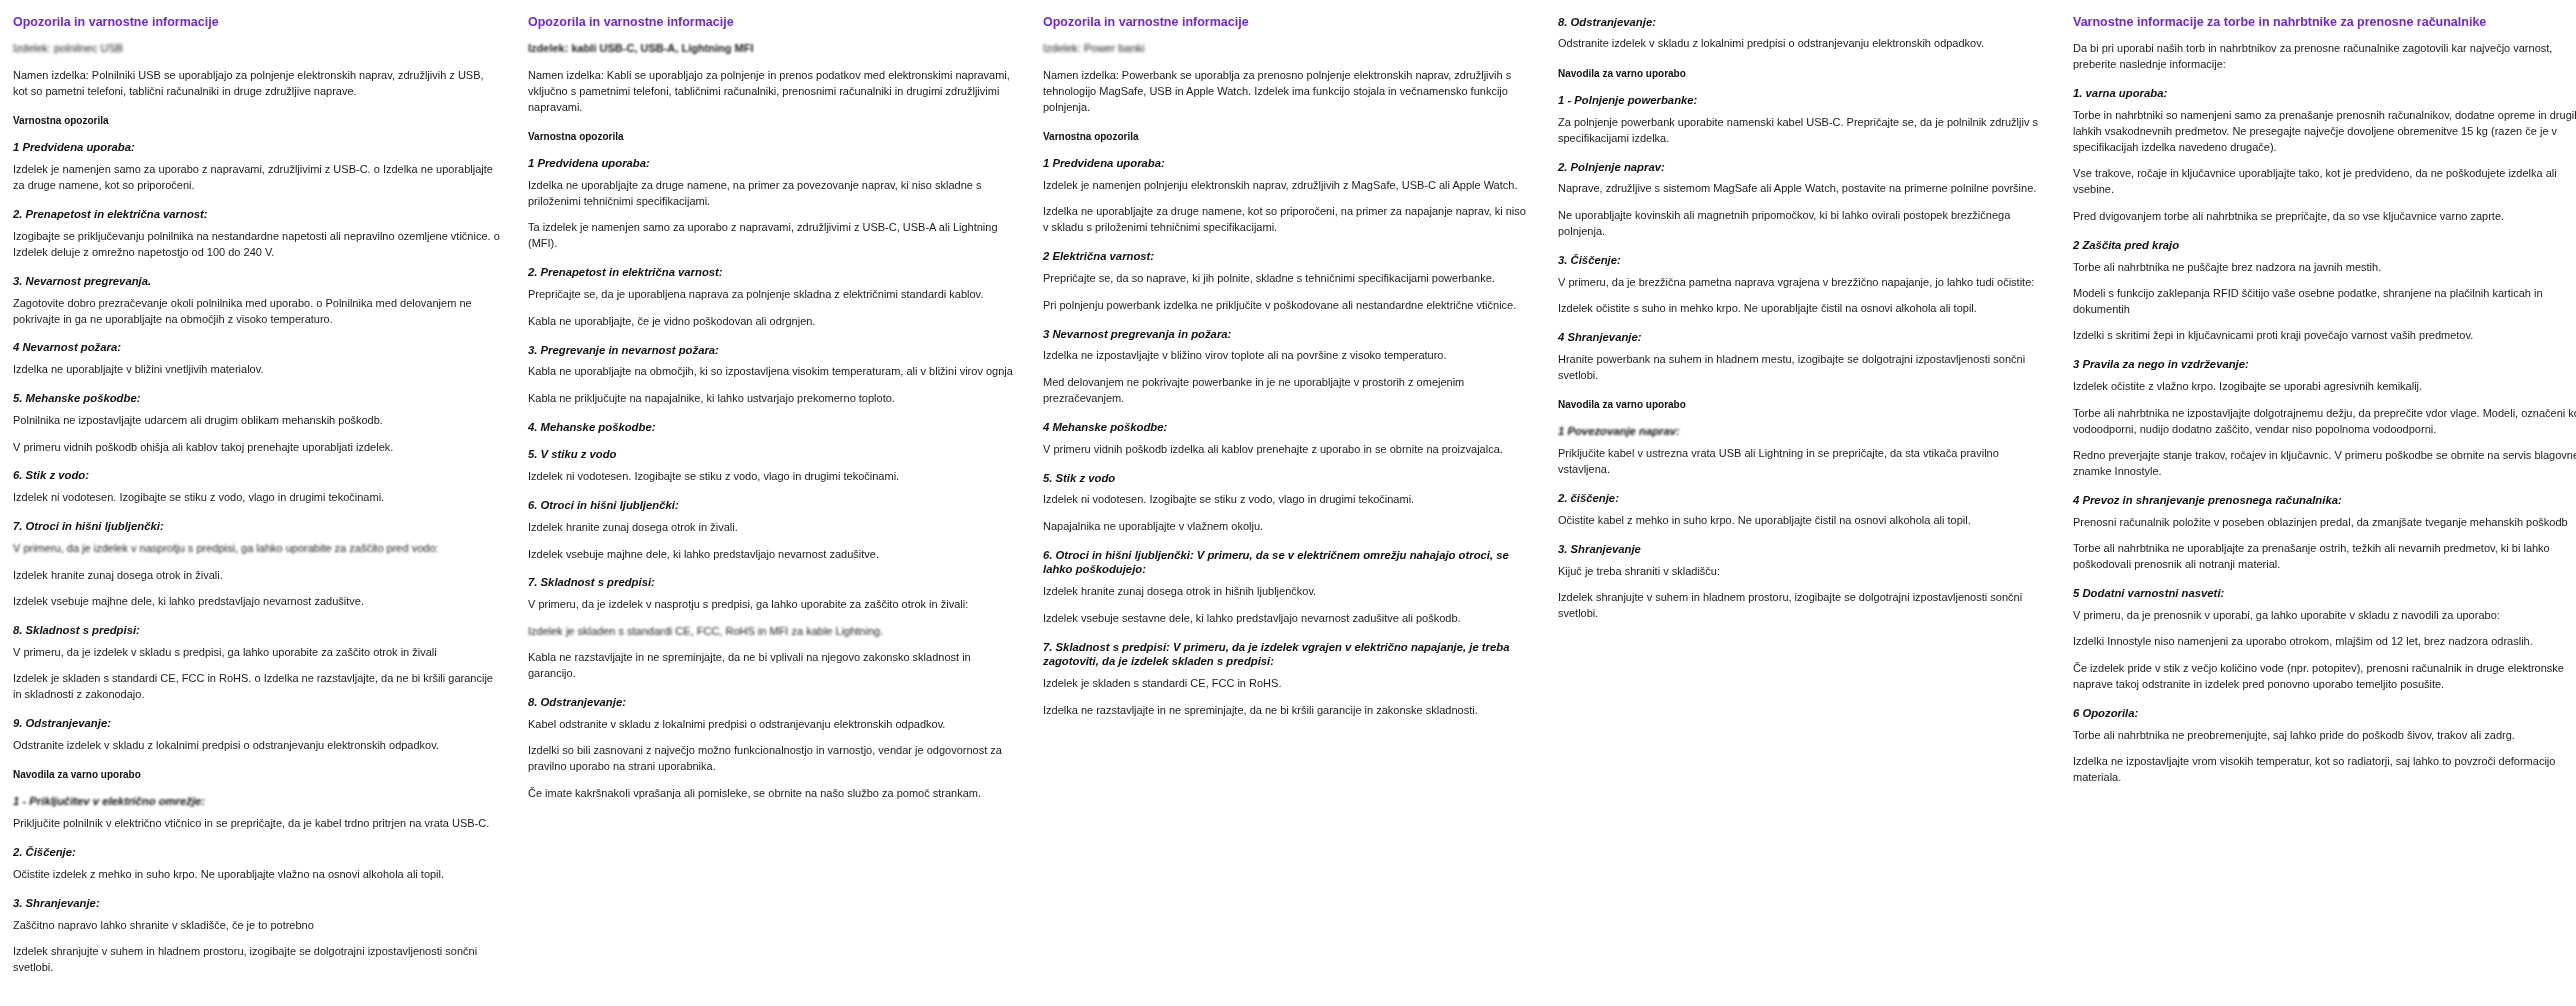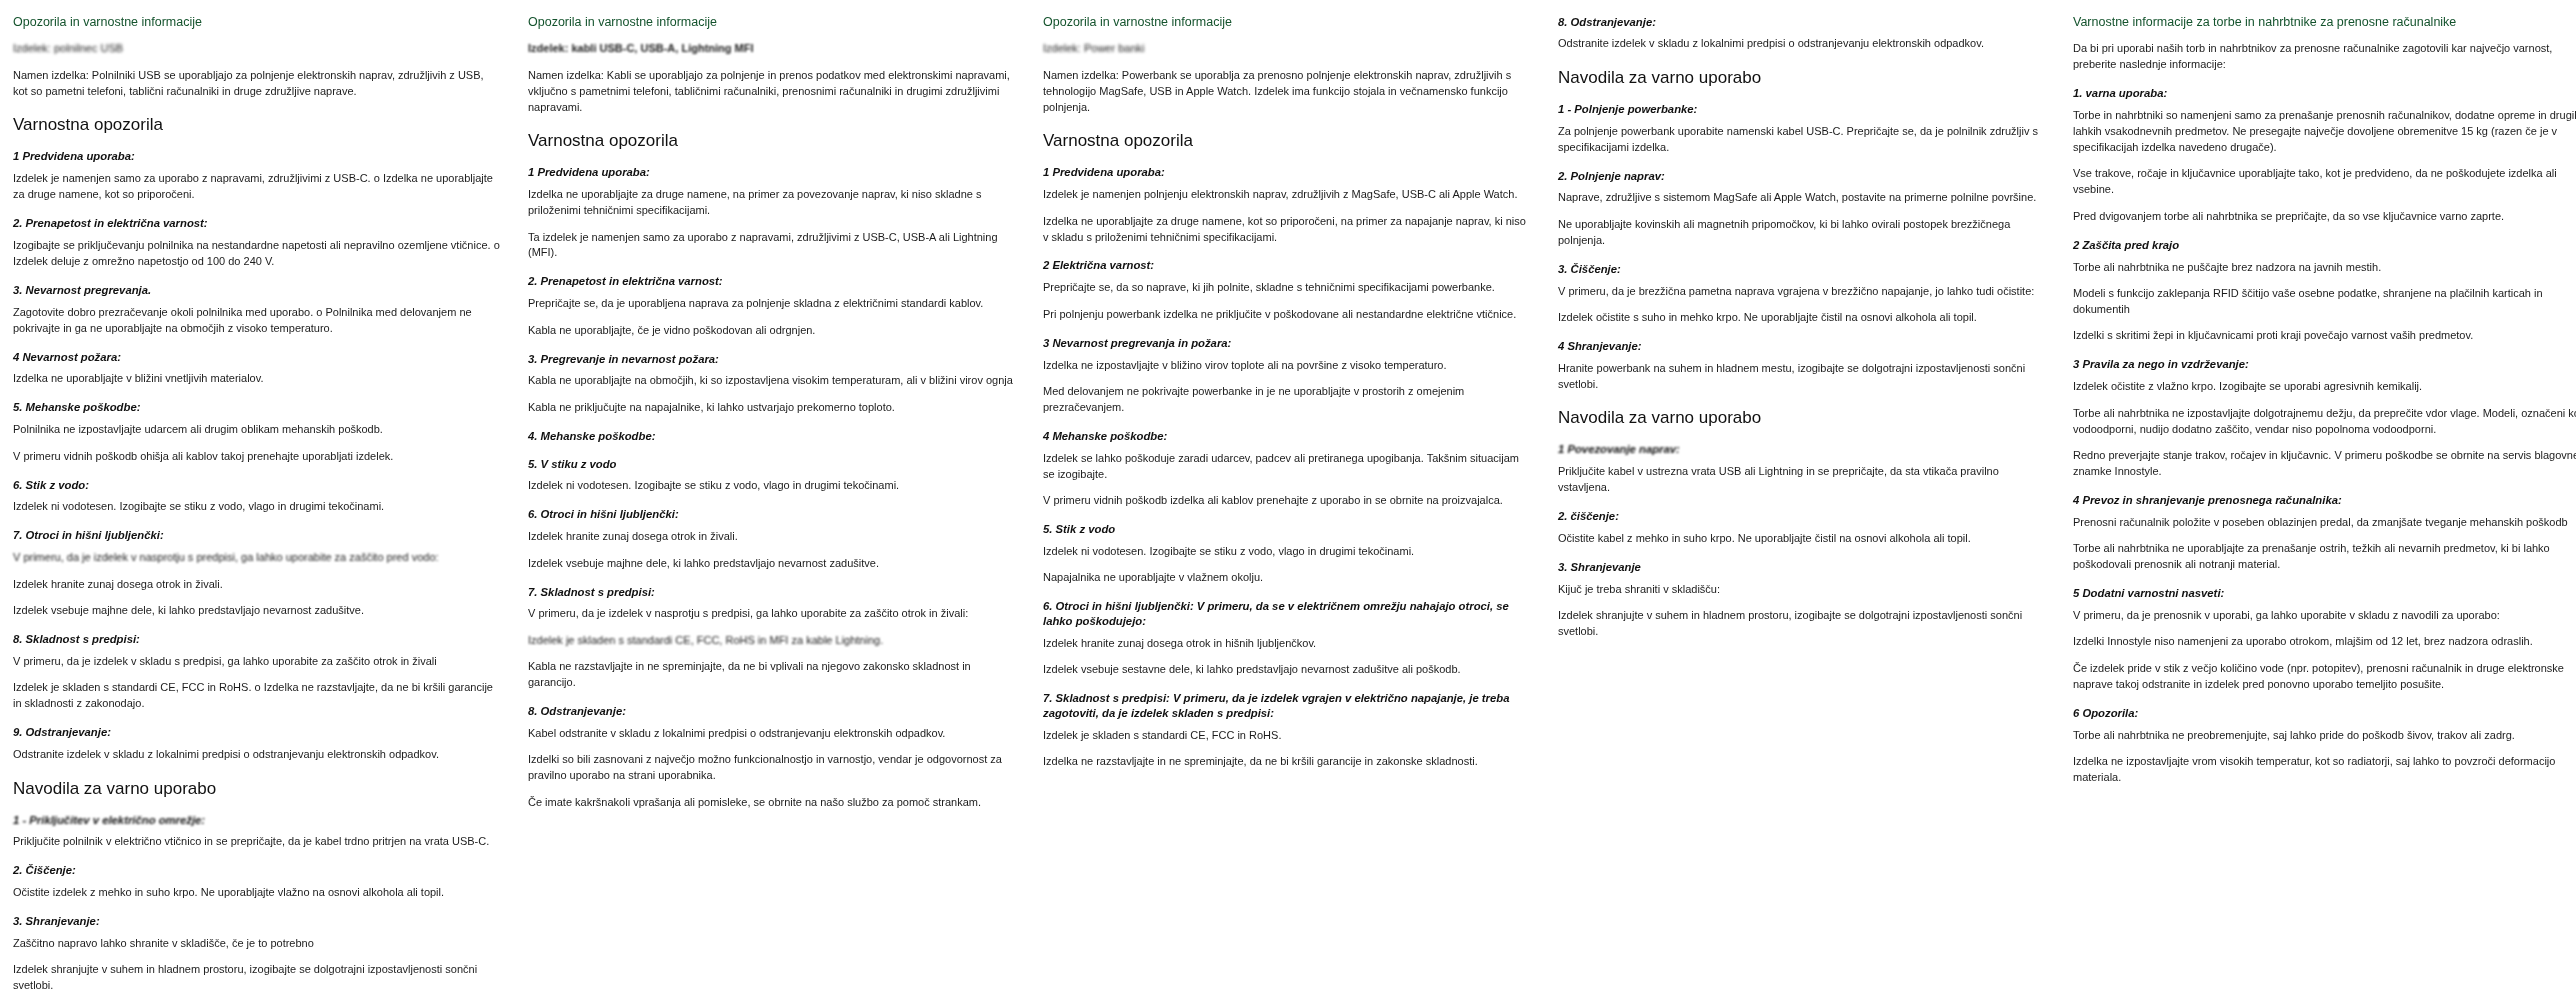--- a/index.html
+++ b/index.html
@@ -26,28 +26,28 @@
   .column {
     box-sizing: border-box;
     padding-right: 27px;
     width: 515px;
     flex: 0 0 515px;
   }
   .column:last-child { padding-right: 0; }
 
   h2.doc-title {
     font-size: 12.5px;
-    font-weight: normal;
+    font-weight: bold;
     margin: 0 0 11.3px 0;
     line-height: 1.25;
-    color: #14532d;
+    color: #6d28d9;
   }
   h3.section-head {
-    font-size: 17px;
-    font-weight: normal;
+    font-size: 10px;
+    font-weight: bold;
     margin: 14.5px 0 8px 0;
     line-height: 1.3;
     color: #111111;
   }
   h4.sub-head {
     font-size: 11.3px;
     font-weight: bold;
     margin: 13px 0 7.2px 0;
     line-height: 1.3;
     color: #111111;
@@ -151,21 +151,20 @@
     <h4 class="sub-head">1 Predvidena uporaba:</h4>
     <p class="para">Izdelek je namenjen polnjenju elektronskih naprav, združljivih z MagSafe, USB-C ali Apple Watch.</p>
     <p class="para">Izdelka ne uporabljajte za druge namene, kot so priporočeni, na primer za napajanje naprav, ki niso v skladu s priloženimi tehničnimi specifikacijami.</p>
     <h4 class="sub-head">2 Električna varnost:</h4>
     <p class="para">Prepričajte se, da so naprave, ki jih polnite, skladne s tehničnimi specifikacijami powerbanke.</p>
     <p class="para">Pri polnjenju powerbank izdelka ne priključite v poškodovane ali nestandardne električne vtičnice.</p>
     <h4 class="sub-head">3 Nevarnost pregrevanja in požara:</h4>
     <p class="para">Izdelka ne izpostavljajte v bližino virov toplote ali na površine z visoko temperaturo.</p>
     <p class="para">Med delovanjem ne pokrivajte powerbanke in je ne uporabljajte v prostorih z omejenim prezračevanjem.</p>
     <h4 class="sub-head">4 Mehanske poškodbe:</h4>
-    <p class="para">Izdelek se lahko poškoduje zaradi udarcev, padcev ali pretiranega upogibanja. Takšnim situacijam se izogibajte.</p>
     <p class="para">V primeru vidnih poškodb izdelka ali kablov prenehajte z uporabo in se obrnite na proizvajalca.</p>
     <h4 class="sub-head">5. Stik z vodo</h4>
     <p class="para">Izdelek ni vodotesen. Izogibajte se stiku z vodo, vlago in drugimi tekočinami.</p>
     <p class="para">Napajalnika ne uporabljajte v vlažnem okolju.</p>
     <h4 class="sub-head">6. Otroci in hišni ljubljenčki: V primeru, da se v električnem omrežju nahajajo otroci, se lahko poškodujejo:</h4>
     <p class="para">Izdelek hranite zunaj dosega otrok in hišnih ljubljenčkov.</p>
     <p class="para">Izdelek vsebuje sestavne dele, ki lahko predstavljajo nevarnost zadušitve ali poškodb.</p>
     <h4 class="sub-head">7. Skladnost s predpisi: V primeru, da je izdelek vgrajen v električno napajanje, je treba zagotoviti, da je izdelek skladen s predpisi:</h4>
     <p class="para">Izdelek je skladen s standardi CE, FCC in RoHS.</p>
     <p class="para">Izdelka ne razstavljajte in ne spreminjajte, da ne bi kršili garancije in zakonske skladnosti.</p>

